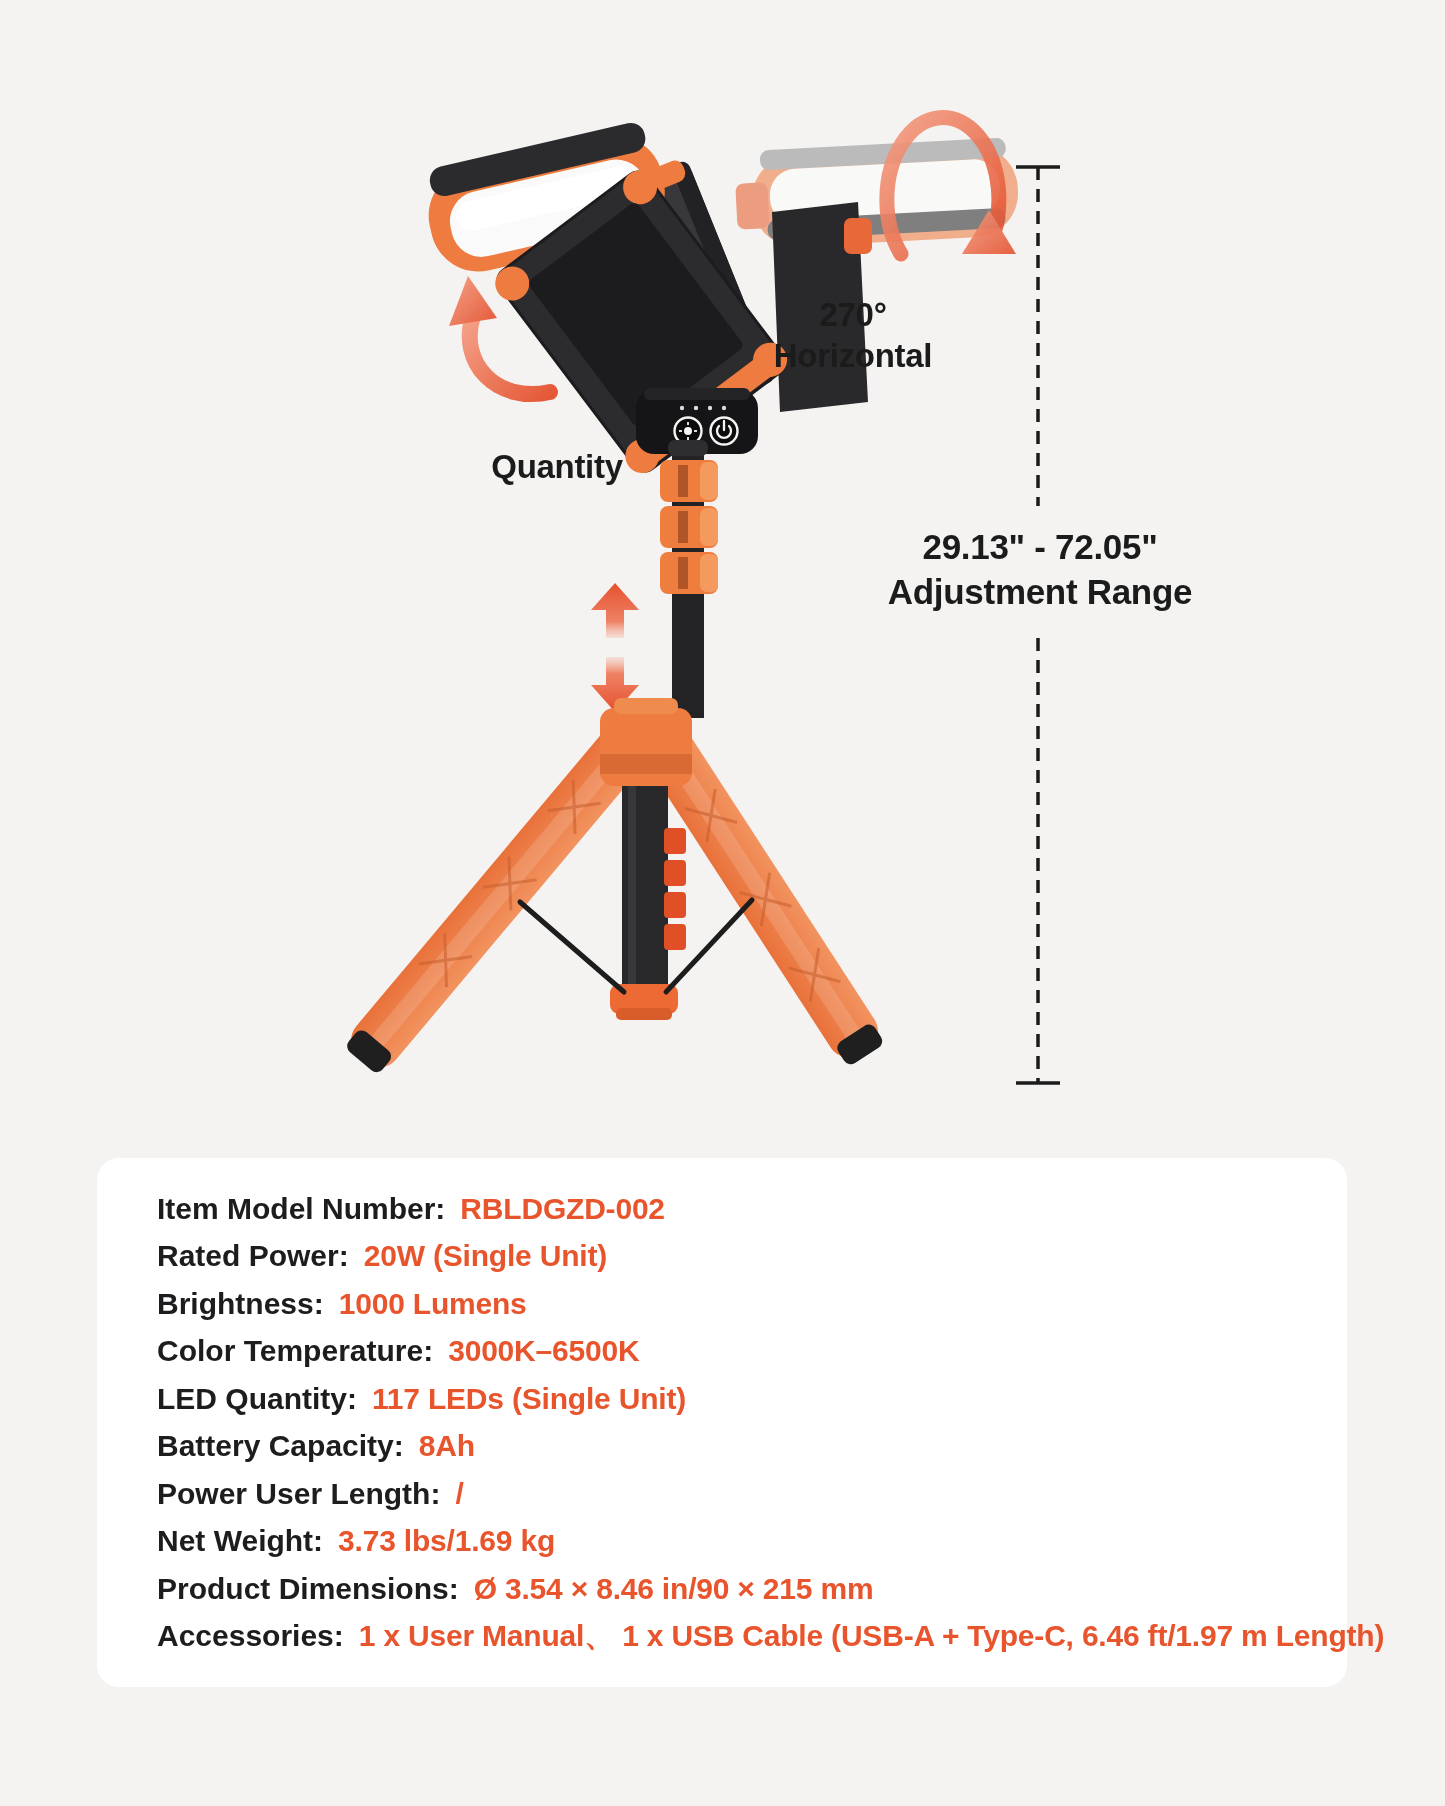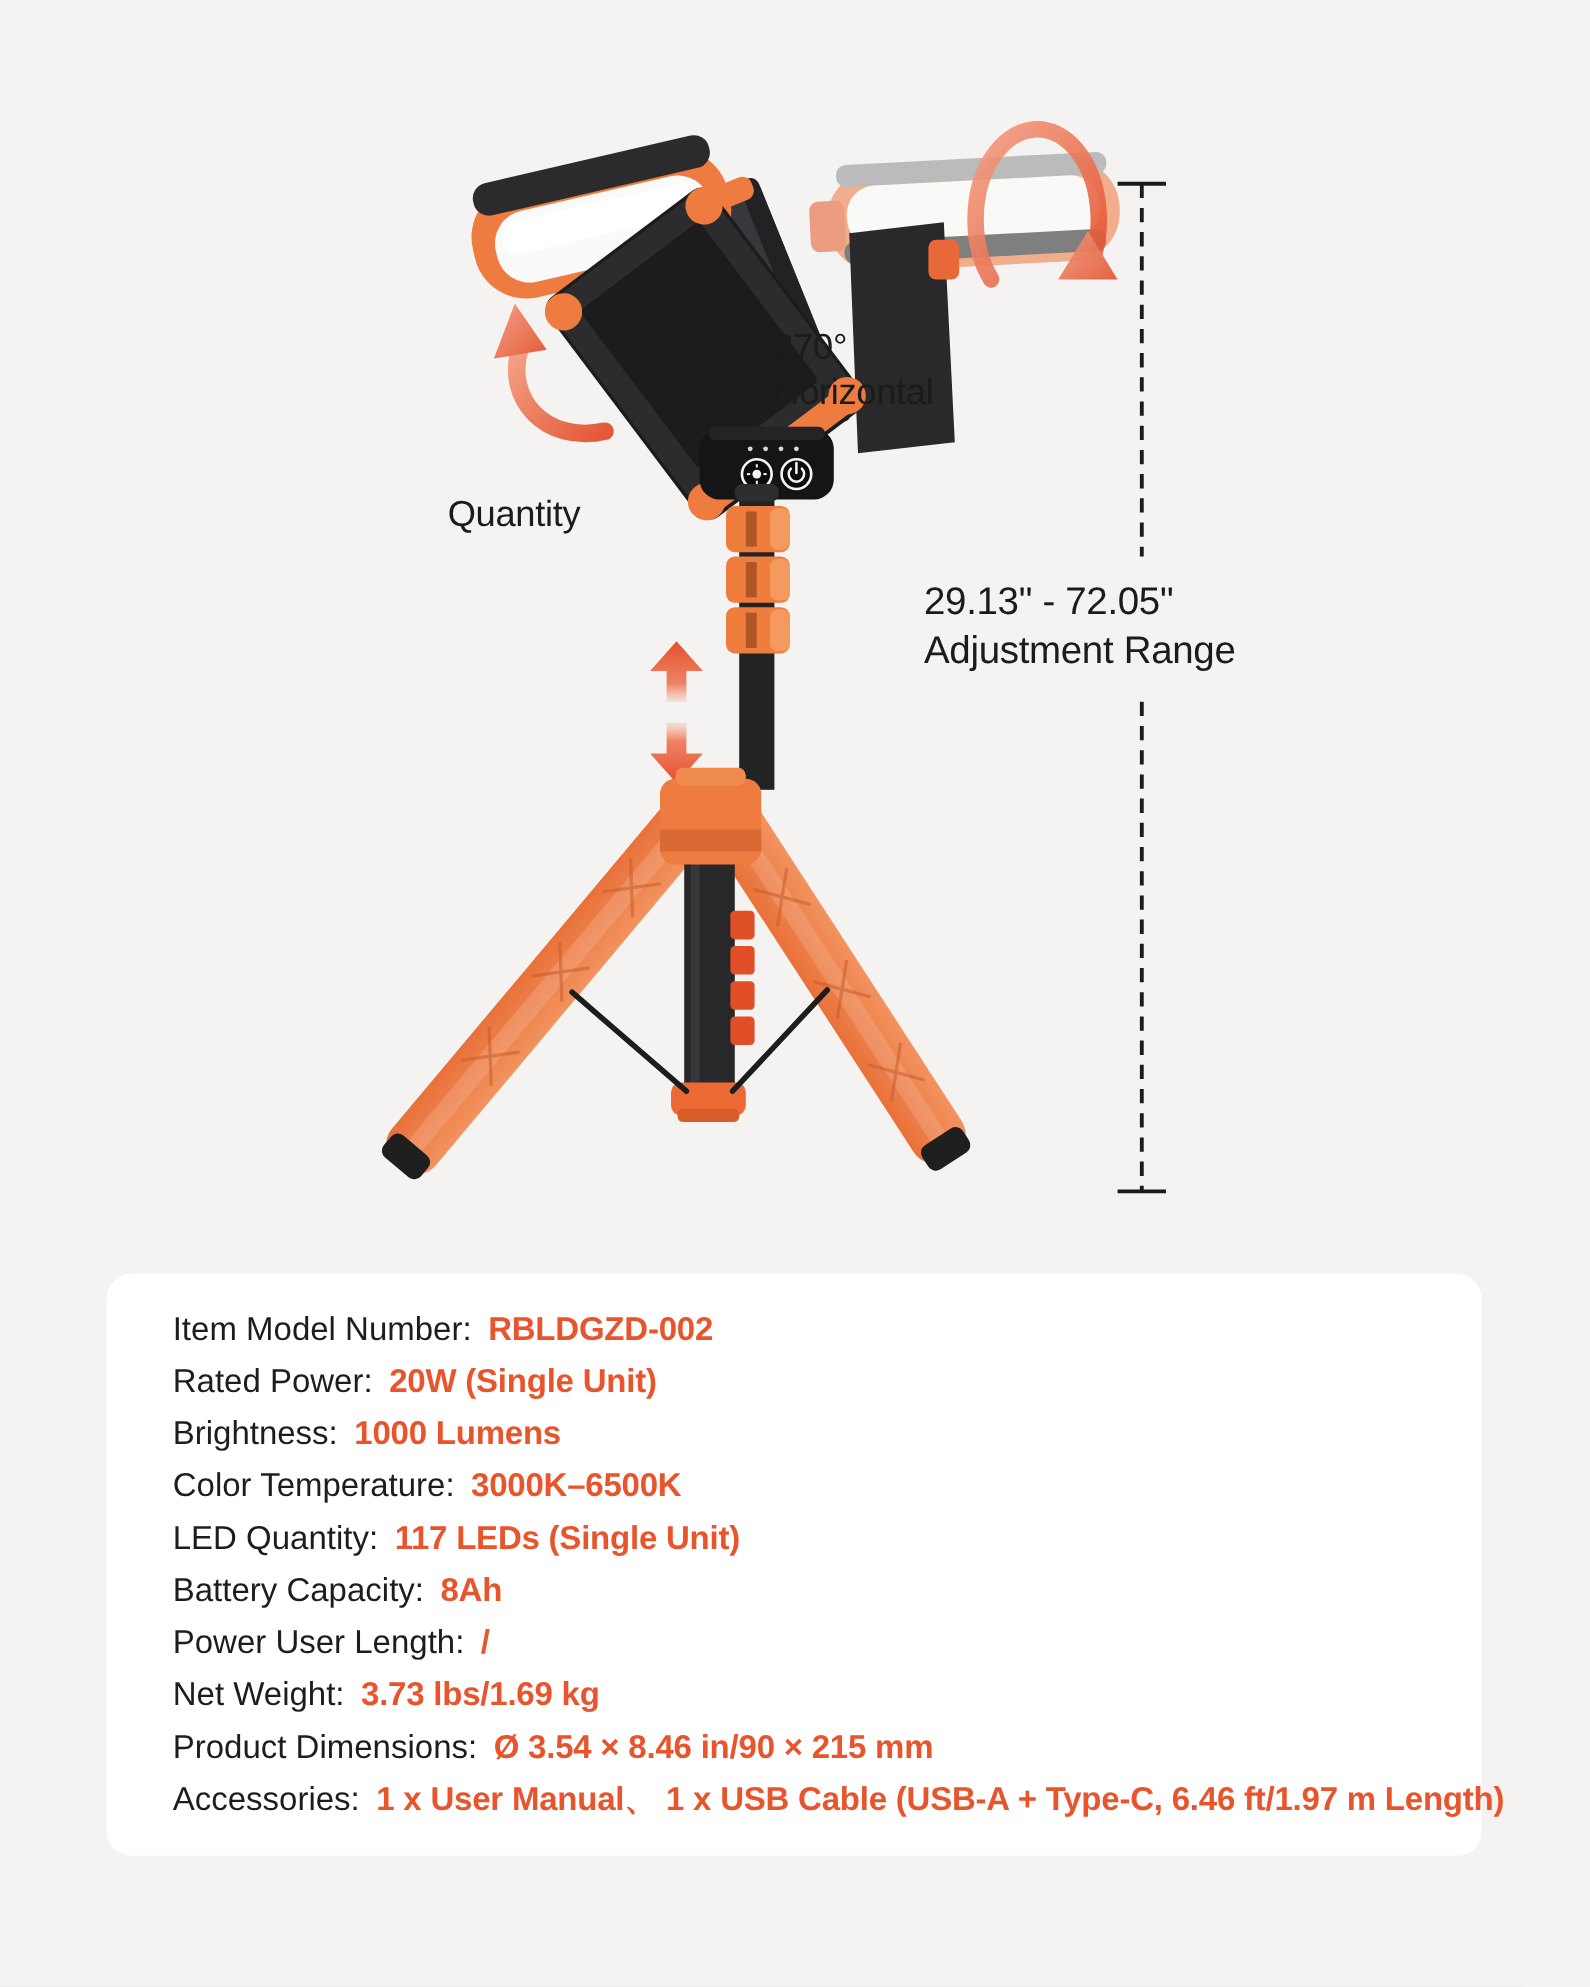--- a/index.html
+++ b/index.html
@@ -3,33 +3,33 @@
 <meta charset="utf-8">
 <style>
   html,body{margin:0;padding:0;background:#e9e8e6;}
   .canvas{
     position:relative;width:1445px;height:1806px;margin:0 auto;
     background:#f4f3f1;overflow:hidden;
     font-family:"Liberation Sans",sans-serif;
   }
   svg{display:block;}
   .hero{position:absolute;left:0;top:0;width:1445px;height:1130px;}
-  .ann{position:absolute;text-align:left;font-weight:400;color:#1b1b1c;letter-spacing:-0.3px;}
+  .ann{position:absolute;text-align:center;font-weight:700;color:#1b1b1c;letter-spacing:-0.3px;}
   .ann div{white-space:nowrap;}
   .ann-270{left:703px;top:294px;width:300px;font-size:33px;line-height:41px;}
   .ann-180{left:407px;top:446px;width:300px;font-size:33px;line-height:41px;}
   .ann-range{left:840px;top:524px;width:400px;font-size:35px;line-height:45px;}
   .spec-card{
     position:absolute;left:97px;top:1158px;width:1250px;height:529px;
     background:#ffffff;border-radius:22px;box-sizing:border-box;
     padding:34px 40px 34px 60px;
     display:flex;flex-direction:column;justify-content:space-between;
   }
   .spec-row{display:flex;align-items:baseline;font-size:30px;line-height:34px;}
-  .spec-label{color:#1d1d1f;font-weight:400;margin-right:15px;white-space:nowrap;}
+  .spec-label{color:#1d1d1f;font-weight:700;margin-right:15px;white-space:nowrap;}
   .spec-value{color:#e8542c;font-weight:700;white-space:nowrap;letter-spacing:-0.2px;}
 </style>
 </head>
 <body>
 
 <div class="canvas">
 
   <svg class="hero" viewBox="0 0 1445 1130">
     <defs>
       <linearGradient id="legGrad" x1="0" y1="0" x2="0" y2="1">

